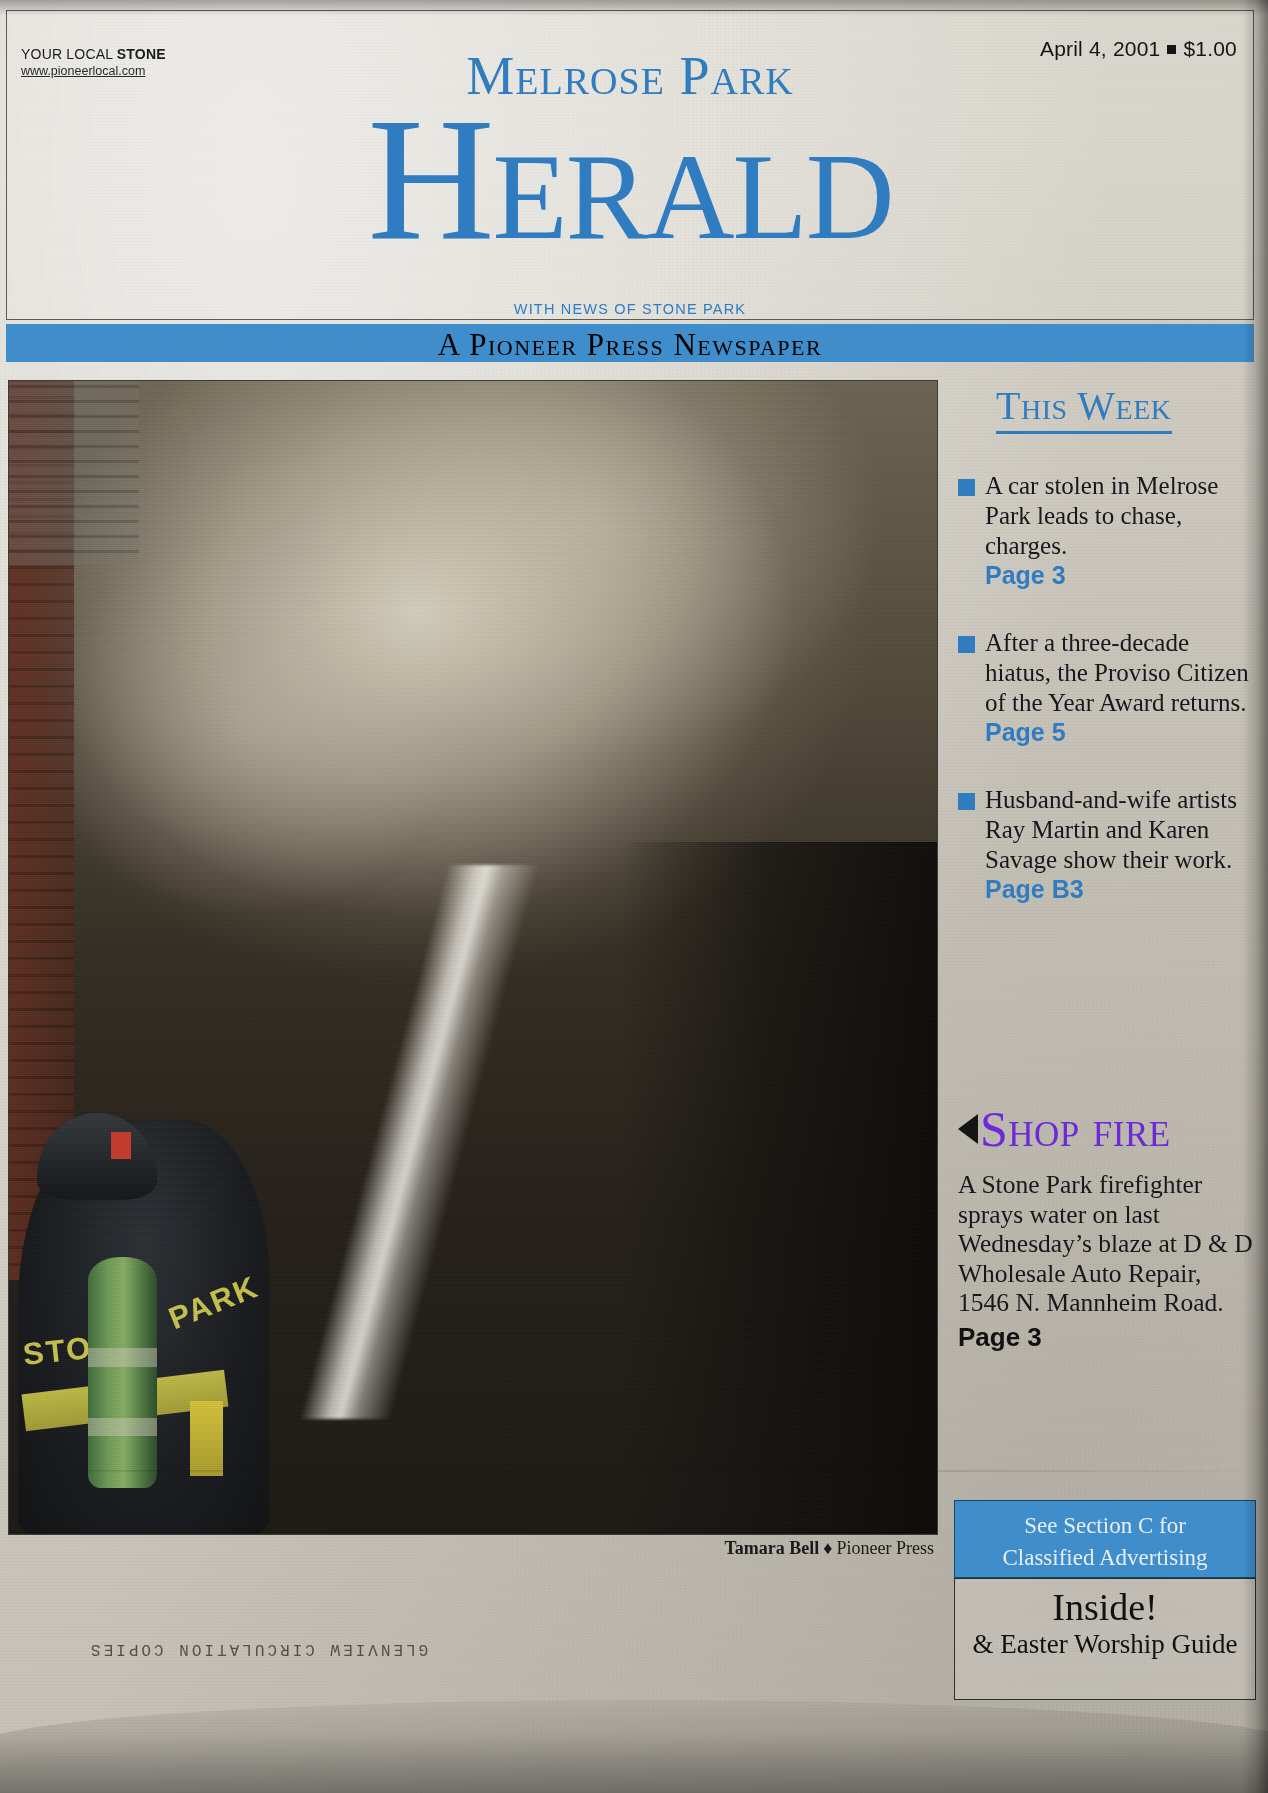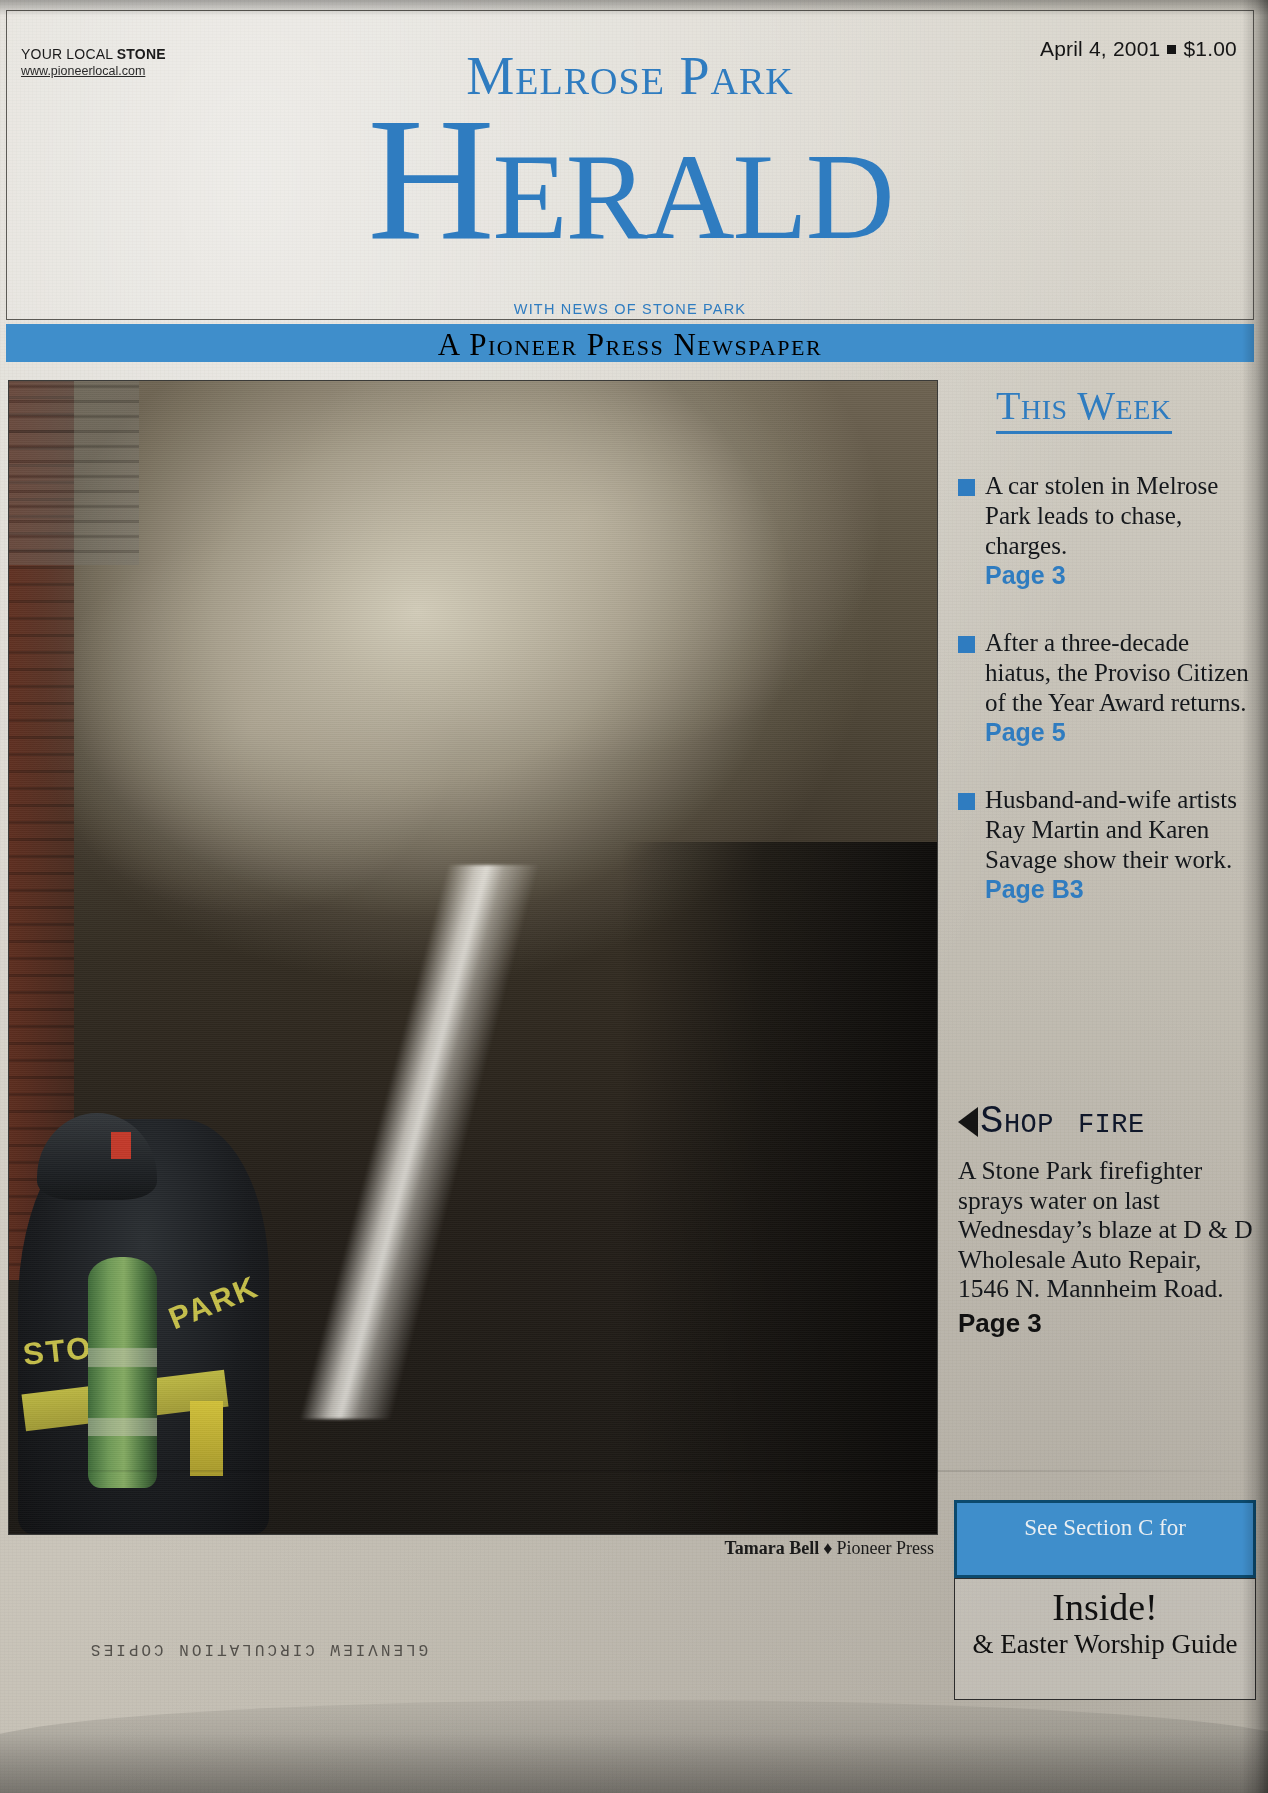--- a/index.html
+++ b/index.html
@@ -356,24 +356,24 @@
     align-items: center;
   }
   #shopfire-arrow {
     width: 0; height: 0;
     border-top: 15px solid transparent;
     border-bottom: 15px solid transparent;
     border-right: 20px solid #151515;
     margin-right: 2px;
   }
   #shopfire-title {
-    font-family: Liberation Mono, monospace;
+    font-family: Liberation Serif, serif;
     font-variant: small-caps;
-    font-size: 39px;
-    color: #0f172a;
+    font-size: 50px;
+    color: #6d28d9;
     letter-spacing: 0.5px;
     white-space: nowrap;
   }
   #shopfire-body {
     font-family: "Liberation Serif", serif;
     font-size: 25.5px;
     line-height: 1.16;
     color: #15181c;
     margin-top: 12px;
   }
@@ -384,21 +384,21 @@
     color: #111;
     margin-top: 4px;
   }
 
   
   #classified {
     position: absolute;
     left: 954px; top: 1500px;
     width: 302px; height: 78px;
     background: #3f8ecb;
-    border: 3px solid #0c4a6e;
+    border: 1px solid #0c4a6e;
     box-sizing: border-box;
   }
   #classified .cl-line {
     text-align: center;
     font-family: "Liberation Serif", serif;
     font-size: 23px;
     color: #e9eef2;
     line-height: 1.4;
   }
   #classified .cl-wrap { padding-top: 9px; }
@@ -536,20 +536,21 @@
       <div id="shopfire-arrow"></div>
       <div id="shopfire-title">Shop fire</div>
     </div>
     <div id="shopfire-body">A Stone Park firefighter sprays water on last Wednesday’s blaze at D &amp; D Wholesale Auto Repair, 1546 N. Mannheim Road.</div>
     <div id="shopfire-page">Page 3</div>
   </div>
 
   <div id="classified">
     <div class="cl-wrap">
       <div class="cl-line">See Section C for</div>
+      <div class="cl-line">Classified Advertising</div>
     </div>
   </div>
 
   <div id="inside-box">
     <div id="inside-title">Inside!</div>
     <div id="inside-l2">&amp; Easter Worship Guide</div>
   </div>
 
   <div id="fold-line"></div>
   <div id="circ-stamp">GLENVIEW CIRCULATION COPIES</div>

